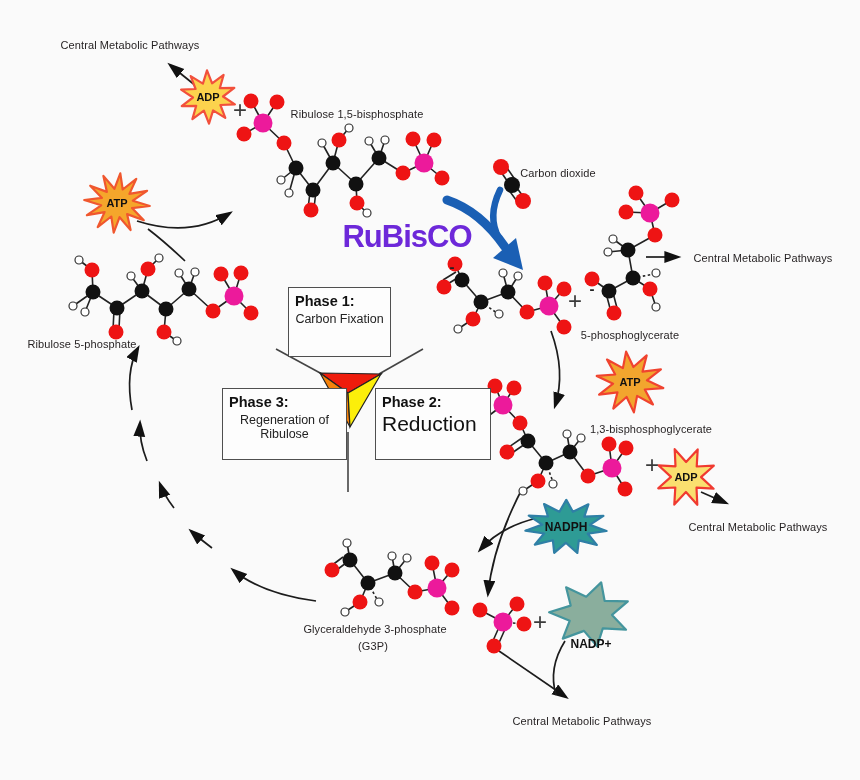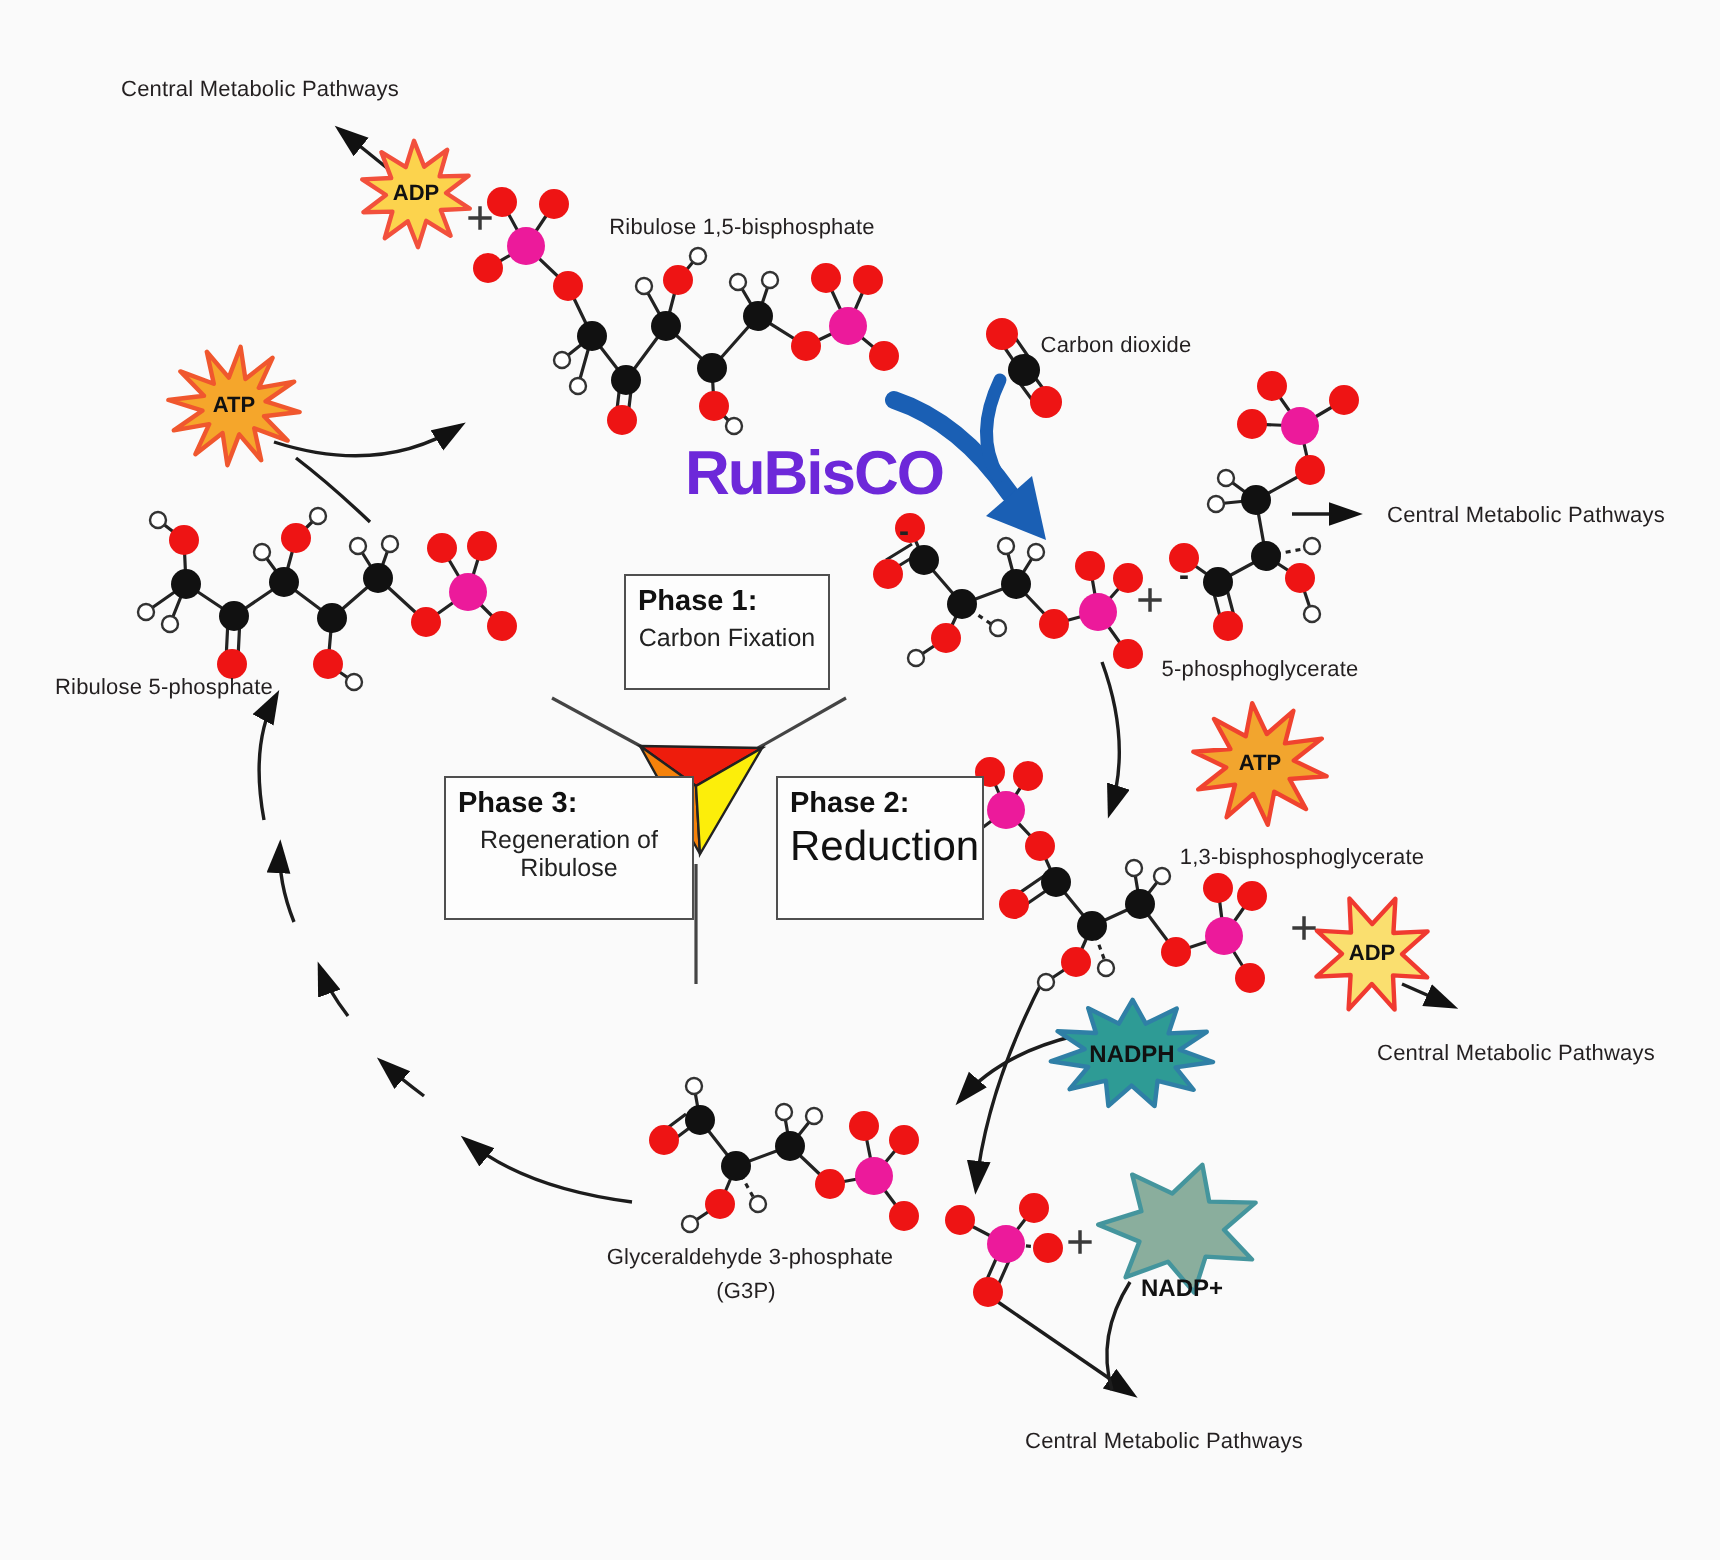--- a/index.html
+++ b/index.html
@@ -245,21 +245,21 @@
         <polygon points="234.3,87.9 223.0,96.5 234.9,104.3 220.4,105.0 225.3,117.9 213.1,110.4 209.0,123.6 203.9,110.7 192.4,119.1 196.2,105.8 181.7,106.1 193.0,97.5 181.1,89.7 195.6,89.0 190.7,76.1 202.9,83.6 207.0,70.4 212.1,83.3 223.6,74.9 219.8,88.2" fill="#fcd34d" stroke="#f2503c" stroke-width="2.2" stroke-linejoin="round"></polygon>
         <polygon points="149.8,206.0 132.0,208.1 143.8,220.3 127.1,214.1 130.6,230.1 119.6,217.2 113.7,232.6 111.3,216.5 97.7,227.1 104.6,212.1 86.9,215.2 101.2,205.3 84.2,200.0 102.0,197.9 90.2,185.7 106.9,191.9 103.4,175.9 114.4,188.8 120.3,173.4 122.7,189.5 136.3,178.9 129.4,193.9 147.1,190.8 132.8,200.7" fill="#f5a62b" stroke="#f0572e" stroke-width="2.2" stroke-linejoin="round"></polygon>
         <polygon points="663.3,388.1 644.8,389.5 653.0,404.5 637.1,395.9 633.9,412.4 626.6,397.0 613.3,408.6 617.5,392.3 599.1,394.7 613.1,383.7 596.7,375.9 615.2,374.5 607.0,359.5 622.9,368.1 626.1,351.6 633.4,367.0 646.7,355.4 642.5,371.7 660.9,369.3 646.9,380.3" fill="#f2a52e" stroke="#f0432f" stroke-width="2.2" stroke-linejoin="round"></polygon>
         <polygon points="713.6,488.7 696.5,487.7 697.3,504.8 685.9,492.0 674.3,504.6 675.3,487.5 658.2,488.3 671.0,476.9 658.4,465.3 675.5,466.3 674.7,449.2 686.1,462.0 697.7,449.4 696.7,466.5 713.8,465.7 701.0,477.1" fill="#fadf6f" stroke="#f03a30" stroke-width="2.2" stroke-linejoin="round"></polygon>
         <polygon points="606.5,531.0 587.8,533.7 596.8,544.9 578.8,540.4 577.3,553.0 565.8,542.8 554.2,552.9 552.9,540.3 534.8,544.6 544.1,533.5 525.4,530.7 542.3,524.6 528.8,515.6 548.0,516.5 544.1,504.1 559.4,511.8 566.3,499.9 572.9,511.8 588.4,504.3 584.3,516.7 603.4,515.9 589.8,524.9" fill="#2e9b95" stroke="#2f7fa6" stroke-width="2.2" stroke-linejoin="round"></polygon>
         <polygon points="626.0,629.7 602.8,628.3 597.1,646.3 584.0,630.9 562.8,638.6 569.7,620.8 549.1,612.3 570.7,605.6 566.1,587.3 586.2,596.7 601.2,582.4 604.6,600.8 627.8,601.3 612.0,614.9" fill="#8aae9d" stroke="#44959d" stroke-width="2.2" stroke-linejoin="round"></polygon>
       </g>
 </svg>
 
 <div class="lbl" style="left:130px;top:45px">Central Metabolic Pathways</div>
-<div class="lbl" style="left:371px;top:114px">Ribulose 1,5-bisphosphate</div>
+<div class="lbl" style="left:357px;top:114px">Ribulose 1,5-bisphosphate</div>
 <div class="lbl" style="left:558px;top:173px">Carbon dioxide</div>
 <div class="rubisco" style="left:407px;top:237px">RuBisCO</div>
 <div class="lbl" style="left:763px;top:258px">Central Metabolic Pathways</div>
 <div class="lbl" style="left:630px;top:335px">5-phosphoglycerate</div>
 <div class="lbl" style="left:651px;top:429px">1,3-bisphosphoglycerate</div>
 <div class="lbl" style="left:758px;top:527px">Central Metabolic Pathways</div>
 <div class="lbl" style="left:82px;top:344px">Ribulose 5-phosphate</div>
 <div class="lbl" style="left:375px;top:629px">Glyceraldehyde 3-phosphate</div>
 <div class="lbl" style="left:373px;top:646px">(G3P)</div>
 <div class="lbl" style="left:582px;top:721px">Central Metabolic Pathways</div>
@@ -271,27 +271,27 @@
 <div class="minus" style="left:452px;top:266px">-</div>
 <div class="minus" style="left:592px;top:288px">-</div>
 
 <div class="starlbl" style="left:208px;top:97px">ADP</div>
 <div class="starlbl" style="left:117px;top:203px">ATP</div>
 <div class="starlbl" style="left:630px;top:382px">ATP</div>
 <div class="starlbl" style="left:686px;top:477px">ADP</div>
 <div class="starlbl" style="left:566px;top:527px;font-size:12px">NADPH</div>
 <div class="starlbl" style="left:591px;top:644px;font-size:12px">NADP+</div>
 
-<div class="phasebox" style="left:312px;top:287px;width:103px;height:58px">
+<div class="phasebox" style="left:288px;top:287px;width:103px;height:70px">
   <div class="phasetitle">Phase 1:</div>
   <div class="phasesub">Carbon Fixation</div>
 </div>
 <div class="phasebox" style="left:222px;top:388px;width:125px;height:72px">
   <div class="phasetitle">Phase 3:</div>
   <div class="phasesub">Regeneration of</div>
   <div class="phasesub2">Ribulose</div>
 </div>
-<div class="phasebox" style="left:388px;top:388px;width:104px;height:72px">
+<div class="phasebox" style="left:375px;top:388px;width:116px;height:72px">
   <div class="phasetitle">Phase 2:</div>
   <div class="reduction">Reduction</div>
 </div>
 
 </div>
 
 </body></html>

